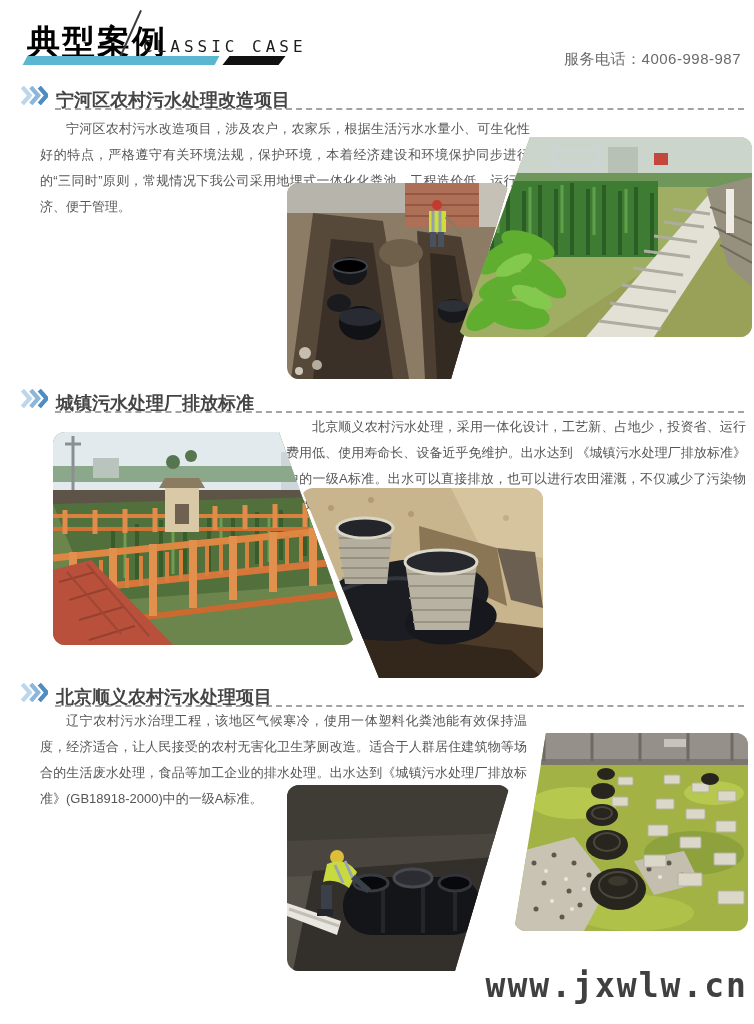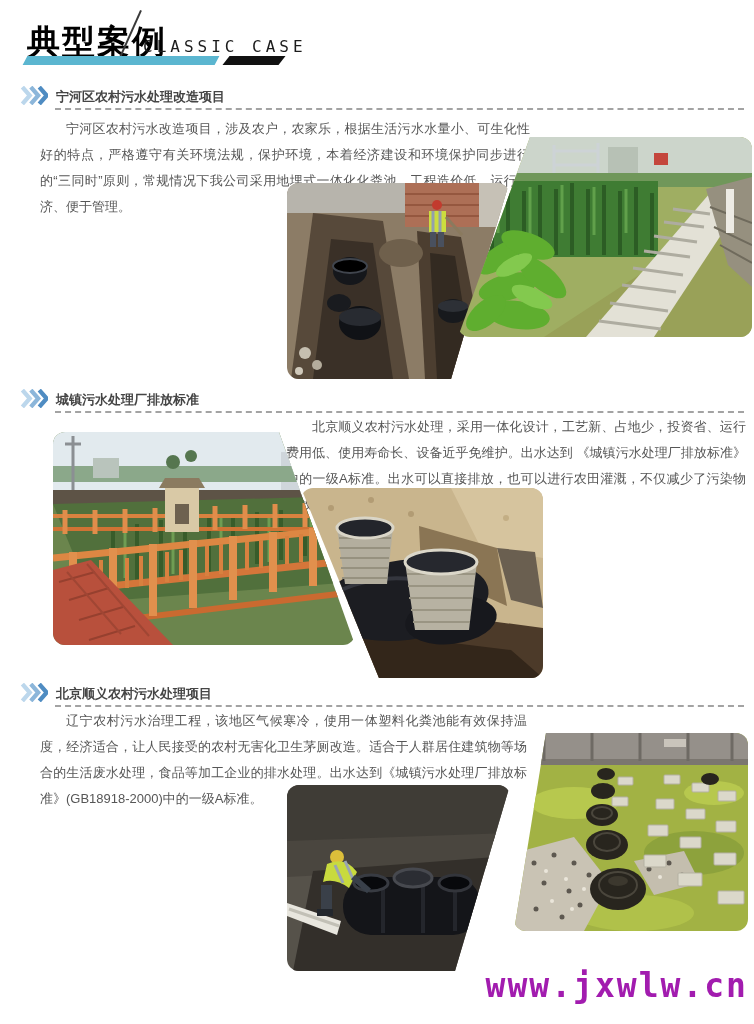--- a/index.html
+++ b/index.html
@@ -11,54 +11,55 @@
   .brand-slash{position:absolute;left:129px;top:8px;width:2px;height:54px;background:#3a3a3a;
             transform:rotate(24deg);}
   .brand-en{position:absolute;left:143px;top:37px;font-size:16px;font-weight:normal;color:#1c1c1c;
             letter-spacing:4px;font-family:"DejaVu Sans Mono",monospace;}
   .bar-teal{position:absolute;left:25px;top:56px;width:192px;height:9px;transform:skewX(-28deg);}
   .bar-black{position:absolute;left:226px;top:56px;width:56px;height:9px;transform:skewX(-38deg);}
   .phone{position:absolute;right:13px;top:50px;font-size:15px;color:#6b6b6b;letter-spacing:.5px;}
   
   .sec-head{position:absolute;left:0;width:754px;height:30px;}
   .chev{position:absolute;left:20px;top:0;width:28px;height:19px;}
-  .sec-title{position:absolute;left:56px;top:2px;font-size:13px;font-weight:600;color:#454545;}
+  .sec-title{position:absolute;left:56px;top:2px;font-size:18px;font-weight:600;color:#454545;}
   .dash{position:absolute;left:55px;right:10px;top:22px;border-top:2px dashed #a3a3a3;height:0;}
   
   .para{position:absolute;font-size:13px;color:#565656;line-height:26px;text-align:justify;
         text-indent:2em;}
   
   .photo{position:absolute;border-radius:12px;overflow:hidden;}
   .photo svg{display:block;width:100%;height:100%;}
   #ph1L{left:287px;top:183px;width:222px;height:196px;
         clip-path:polygon(0 0,100% 0,calc(100% - 58px) 100%,0 100%);}
   #ph1R{left:458px;top:137px;width:294px;height:200px;
         clip-path:polygon(72px 0,100% 0,100% 100%,0 100%);}
   #ph2L{left:53px;top:432px;width:302px;height:213px;
         clip-path:polygon(0 0,calc(100% - 76px) 0,100% 100%,0 100%);}
   #ph2R{left:301px;top:488px;width:242px;height:190px;
         clip-path:polygon(0 0,100% 0,100% 100%,78px 100%);}
   #ph3L{left:287px;top:785px;width:223px;height:186px;
         clip-path:polygon(0 0,100% 0,calc(100% - 55px) 100%,0 100%);}
   #ph3R{left:514px;top:733px;width:234px;height:198px;
         clip-path:polygon(32px 0,100% 0,100% 100%,0 100%);}
   
-  .watermark{position:absolute;right:6px;top:966px;font-size:33px;font-weight:bold;color:#a21caf;
+  .watermark{position:absolute;right:6px;top:966px;font-size:33px;font-weight:bold;color:#404040;
         letter-spacing:2px;font-family:"DejaVu Sans Mono",monospace;}
 </style>
 </head>
 <body>
 
 <div class="page">
 
   <div class="brand-cn">典型案例</div>
   <div class="brand-slash"></div>
   <div class="brand-en">CLASSIC CASE</div>
   <div class="bar-teal" style="background:#5bb6d0;"></div>
   <div class="bar-black" style="background:#111;"></div>
+  <div class="phone">服务电话：4006-998-987</div>
 
   <div class="sec-head" style="top:86px;">
     <svg class="chev" viewBox="0 0 26 18">
       <path d="M2 1l7 8-7 8" stroke="#bcd7ec" stroke-width="4" fill="none"></path>
       <path d="M10 1l7 8-7 8" stroke="#8cb6da" stroke-width="4" fill="none"></path>
       <path d="M18 1l7 8-7 8" stroke="#4f8cc2" stroke-width="4" fill="none"></path>
     </svg>
     <div class="sec-title">宁河区农村污水处理改造项目</div>
     <div class="dash"></div>
   </div>

